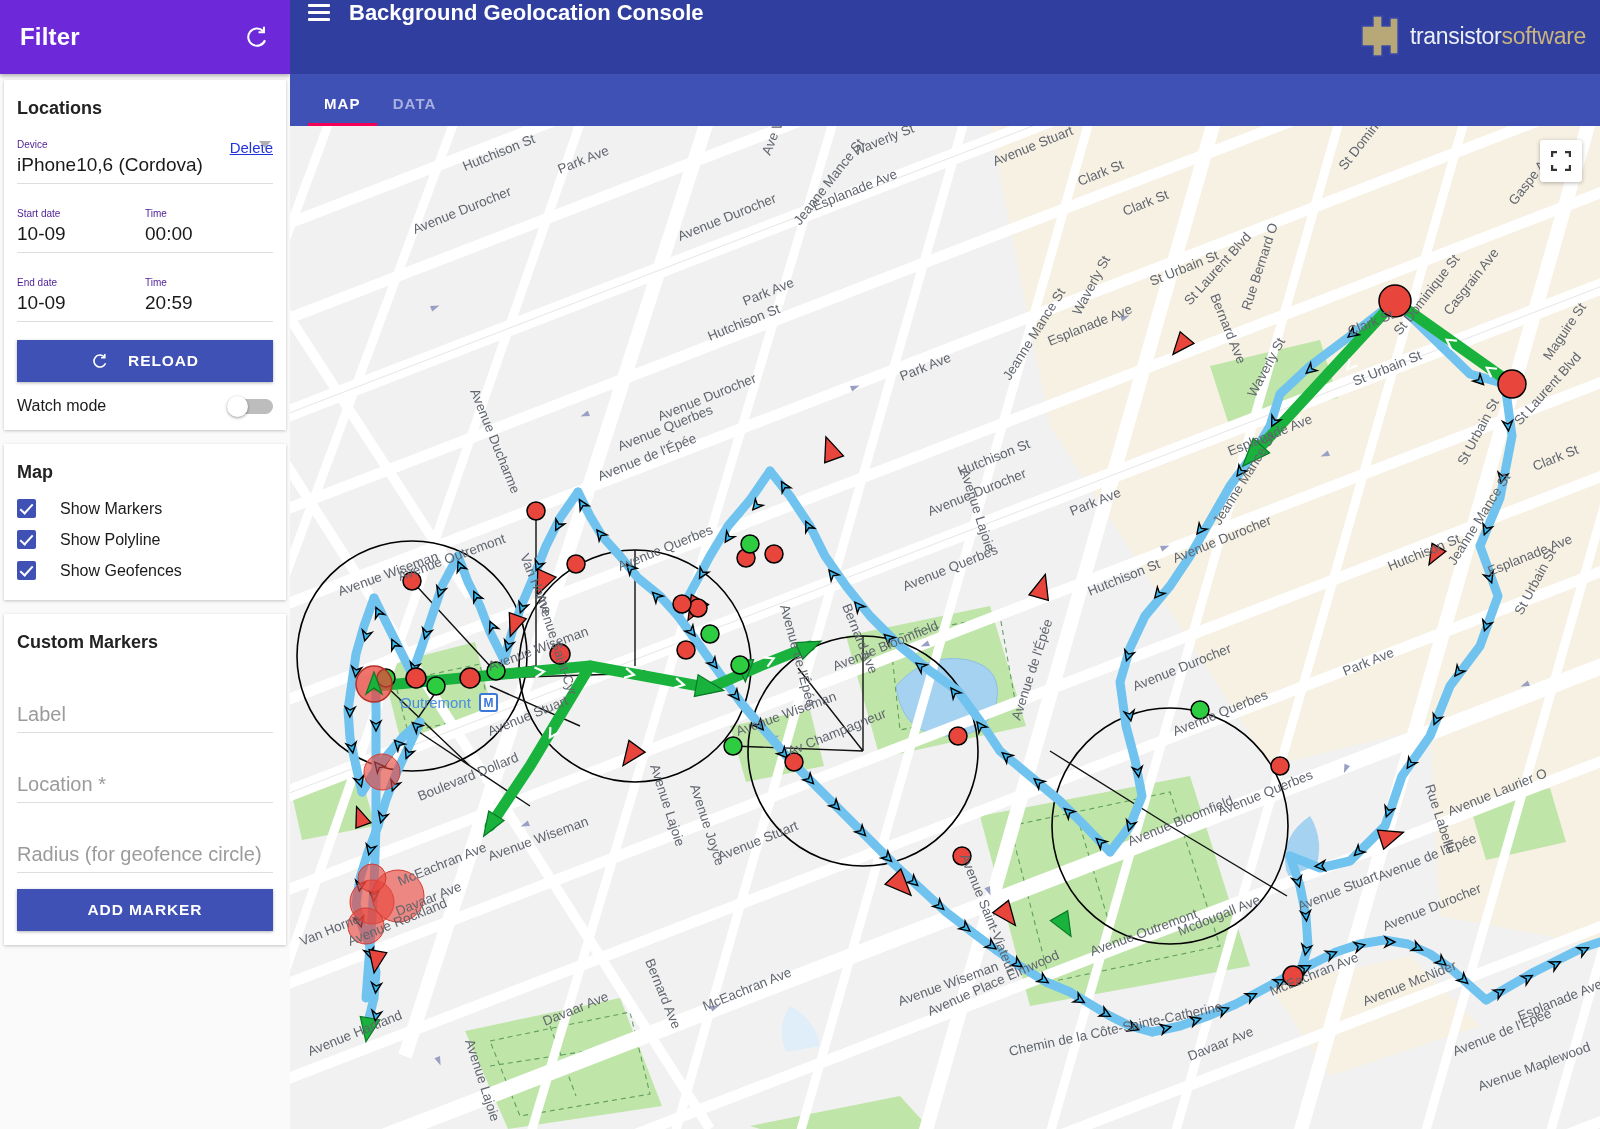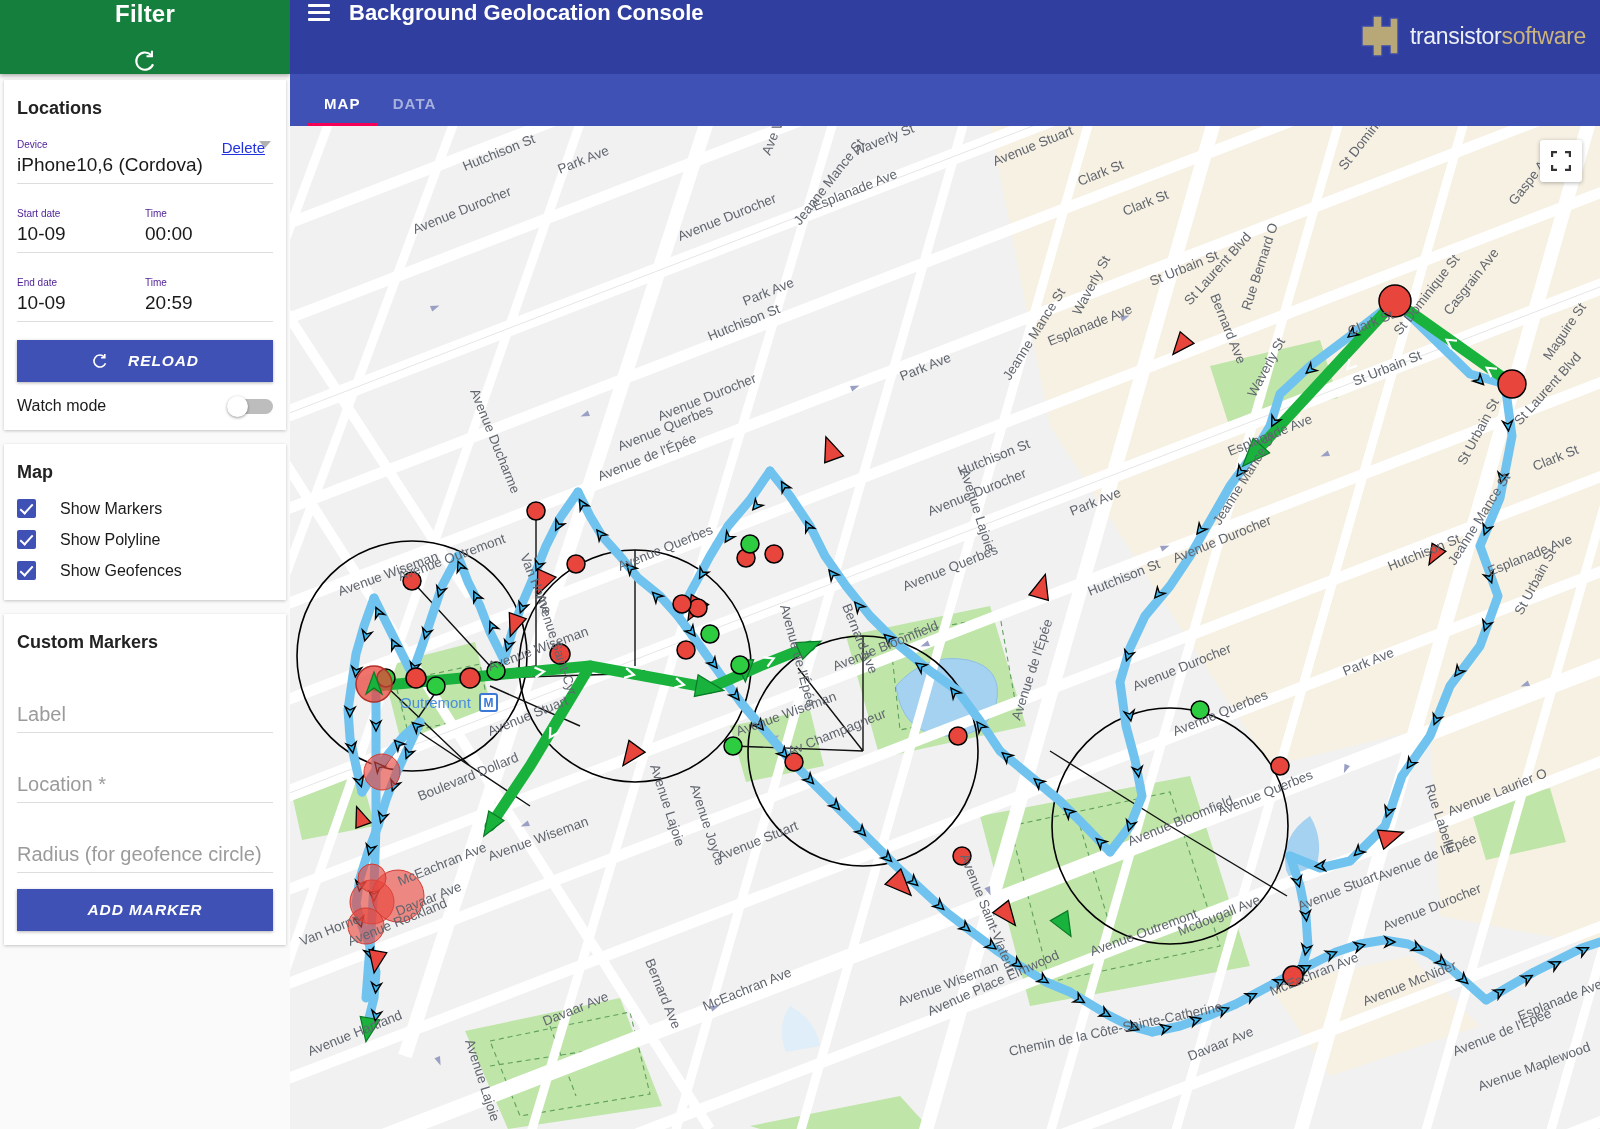--- a/index.html
+++ b/index.html
@@ -15,61 +15,60 @@
   
   #sidebar {
     width: 290px; height: 1129px;
     background: #fafafa;
     position: relative;
     z-index: 20;
     flex: 0 0 290px;
     overflow: hidden;
   }
   #filter-bar {
-    height: 74px; background: #15803d; color: #fff;
+    height: 74px; background: #6d28d9; color: #fff;
     display: flex; align-items: center; justify-content: space-between;
     padding: 0 20px;
     box-shadow: 0 2px 4px rgba(0,0,0,.3);
-    position: relative; z-index: 3; flex-direction: column;
+    position: relative; z-index: 3;
   }
   #filter-title { font-size: 24px; font-weight: bold; letter-spacing: .2px; }
   .refresh-ico { width: 26px; height: 26px; cursor: pointer; }
   .card {
     background: #fff; margin: 6px 4px 0 4px;
     box-shadow: 0 1px 3px rgba(0,0,0,.22);
     padding: 0 13px 14px 13px;
   }
   .card-title { font-size: 18px; font-weight: bold; color: #222; padding: 18px 0 10px 0; }
   .field-row { position: relative; padding-top: 10px; }
   .field-underline { border-bottom: 1px solid #ddd; height: 1px; margin-top: 7px; }
   .flabel { font-size: 10px; color: #4c1d95; }
   .fvalue { font-size: 19px; color: #1a1a1a; padding-top: 4px; }
   .link-delete {
-    position: absolute; right: 8px; top: 10px;
+    position: absolute; right: 0; top: 10px;
     font-size: 15px; color: #2233dd; text-decoration: underline; cursor: pointer;
   }
   .select-row { position: relative; }
   .caret {
     position: absolute; right: 2px; top: 12px;
     width: 0; height: 0;
     border-left: 6px solid transparent; border-right: 6px solid transparent;
     border-top: 7px solid #b0b0b0;
   }
   .two-col { display: flex; }
   .two-col > div { flex: 1; }
   .two-col > div + div { margin-left: 0; }
 
   .btn-primary {
     background: #3f51b5; color: #fff; border: none;
     width: 100%; height: 42px; margin-top: 18px;
     font-size: 15.5px; font-weight: bold; letter-spacing: .9px;
     display: flex; align-items: center; justify-content: center; gap: 19px;
     cursor: pointer;
     box-shadow: 0 1px 3px rgba(0,0,0,.3);
-    font-style: italic;
   }
   .toggle-row { display: flex; align-items: center; justify-content: space-between; padding-top: 14px; }
   .toggle-label { font-size: 16px; color: #1a1a1a; }
   .switch { width: 46px; height: 20px; position: relative; cursor: pointer; }
   .switch .track {
     position: absolute; right: 0; top: 3px; width: 36px; height: 15px;
     background: #bdbdbd; border-radius: 8px;
   }
   .switch .knob {
     position: absolute; left: 0; top: 0; width: 21px; height: 21px;

